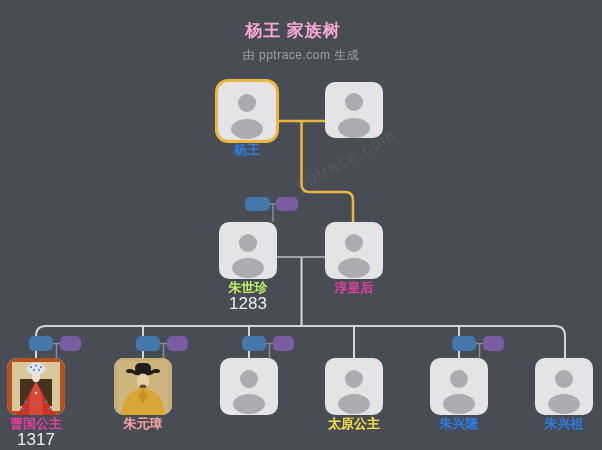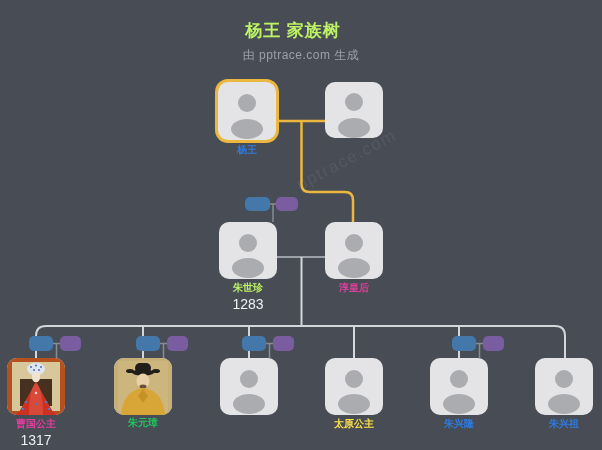--- a/index.html
+++ b/index.html
@@ -3,46 +3,46 @@
 <meta charset="utf-8">
 <style>
   html,body{margin:0;padding:0;background:#474c55;}
   .canvas{
     position:relative;width:602px;height:450px;overflow:hidden;
     background:#474c55;
     font-family:"Liberation Sans","DejaVu Sans",sans-serif;
   }
   .title{
     position:absolute;top:19px;left:0;width:586px;text-align:center;
-    color:#bef264;font-size:17px;font-weight:bold;letter-spacing:1px;
+    color:#f9a8d4;font-size:17px;font-weight:bold;letter-spacing:1px;
   }
   .subtitle{
     position:absolute;top:47px;left:0;width:602px;text-align:center;
     color:#9aa0a8;font-size:12px;letter-spacing:.5px;
   }
   .watermark{
     position:absolute;left:298px;top:176px;
     color:rgba(255,255,255,0.07);font-size:17px;letter-spacing:1.5px;
     transform:rotate(-28deg);transform-origin:left center;
     pointer-events:none;white-space:nowrap;
   }
   svg.lines{position:absolute;left:0;top:0;}
   .card{
     position:absolute;width:58px;height:57px;border-radius:10px;
     background:#e4e4e6;overflow:hidden;
   }
   .card svg{display:block;}
   .mini-node{position:absolute;border-radius:5px;}
   .name{
     position:absolute;width:100px;text-align:center;
-    font-size:10px;font-weight:bold;line-height:16px;white-space:nowrap;
+    font-size:13px;font-weight:bold;line-height:16px;white-space:nowrap;
   }
   .year{
     position:absolute;width:100px;text-align:center;
-    font-size:14px;color:#eef0f2;line-height:16px;
+    font-size:17px;color:#eef0f2;line-height:16px;
   }
 </style>
 </head>
 <body>
 
 <div class="canvas" style="background: rgb(71, 76, 85);">
 
   <div class="title">杨王 家族树</div>
   <div class="subtitle">由 pptrace.com 生成</div>
   <div class="watermark">pptrace.com</div>
@@ -145,21 +145,21 @@
       <ellipse cx="16" cy="13" rx="4" ry="2" fill="#201d1a"></ellipse>
       <ellipse cx="42" cy="13" rx="4" ry="2" fill="#201d1a"></ellipse>
       <rect x="21" y="5" width="16" height="10" rx="5" fill="#201d1a"></rect>
       <ellipse cx="29" cy="14.5" rx="11" ry="3.2" fill="#201d1a"></ellipse>
       <ellipse cx="29" cy="23" rx="6.5" ry="7.5" fill="#e9d0a6"></ellipse>
       <ellipse cx="29" cy="28.5" rx="3.5" ry="2" fill="#6b5138"></ellipse>
       <path d="M29,30 C17,32 9,38 7,57 L51,57 C49,38 41,32 29,30 Z" fill="#d8a636"></path>
       <path d="M29,31 L24,38 L29,45 L34,38 Z" fill="#c49227"></path>
     </svg>
   </div>
-  <div class="name" style="left: 93px; top: 416px; color: #22c55e; font-family: Liberation Mono, monospace;">朱元璋</div>
+  <div class="name" style="left: 93px; top: 416px; color: #fca5a5;">朱元璋</div>
 
   <div class="card" style="left:220px;top:358px;">
     <svg viewBox="0 0 58 57" width="58" height="57">
       <circle cx="29" cy="21" r="9" fill="#abacaf"></circle>
         <ellipse cx="29" cy="46" rx="16" ry="10" fill="#abacaf"></ellipse>
     </svg>
   </div>
   <div class="year" style="left:199px;top:432px;"></div>
 
   <div class="card" style="left:325px;top:358px;">

